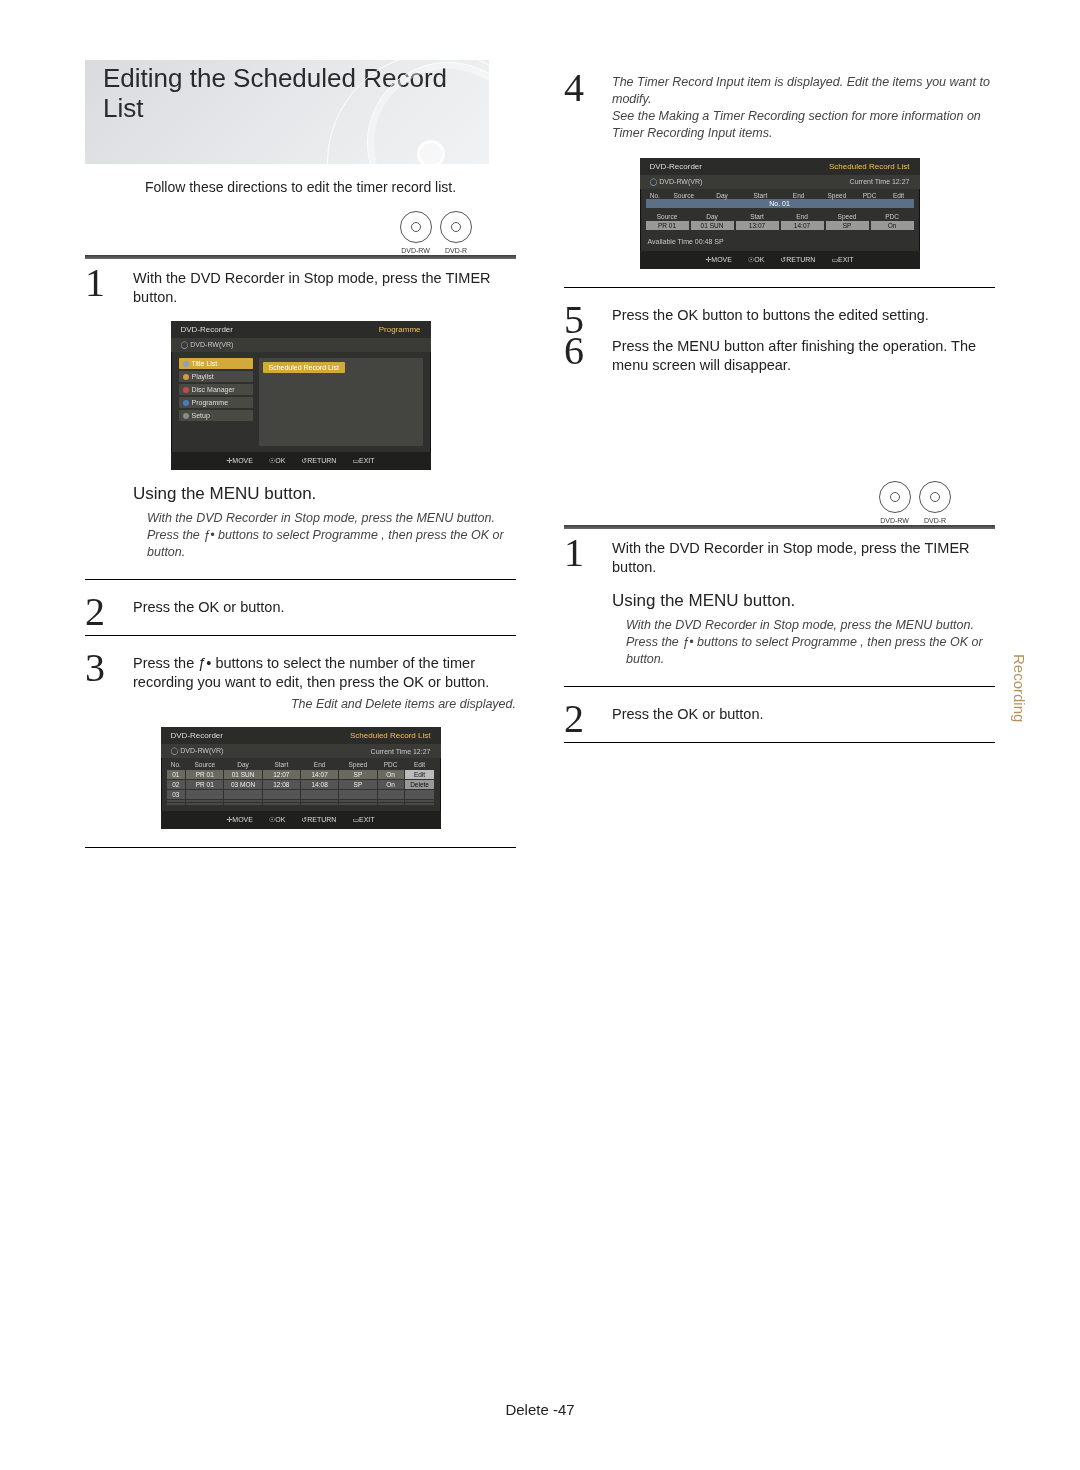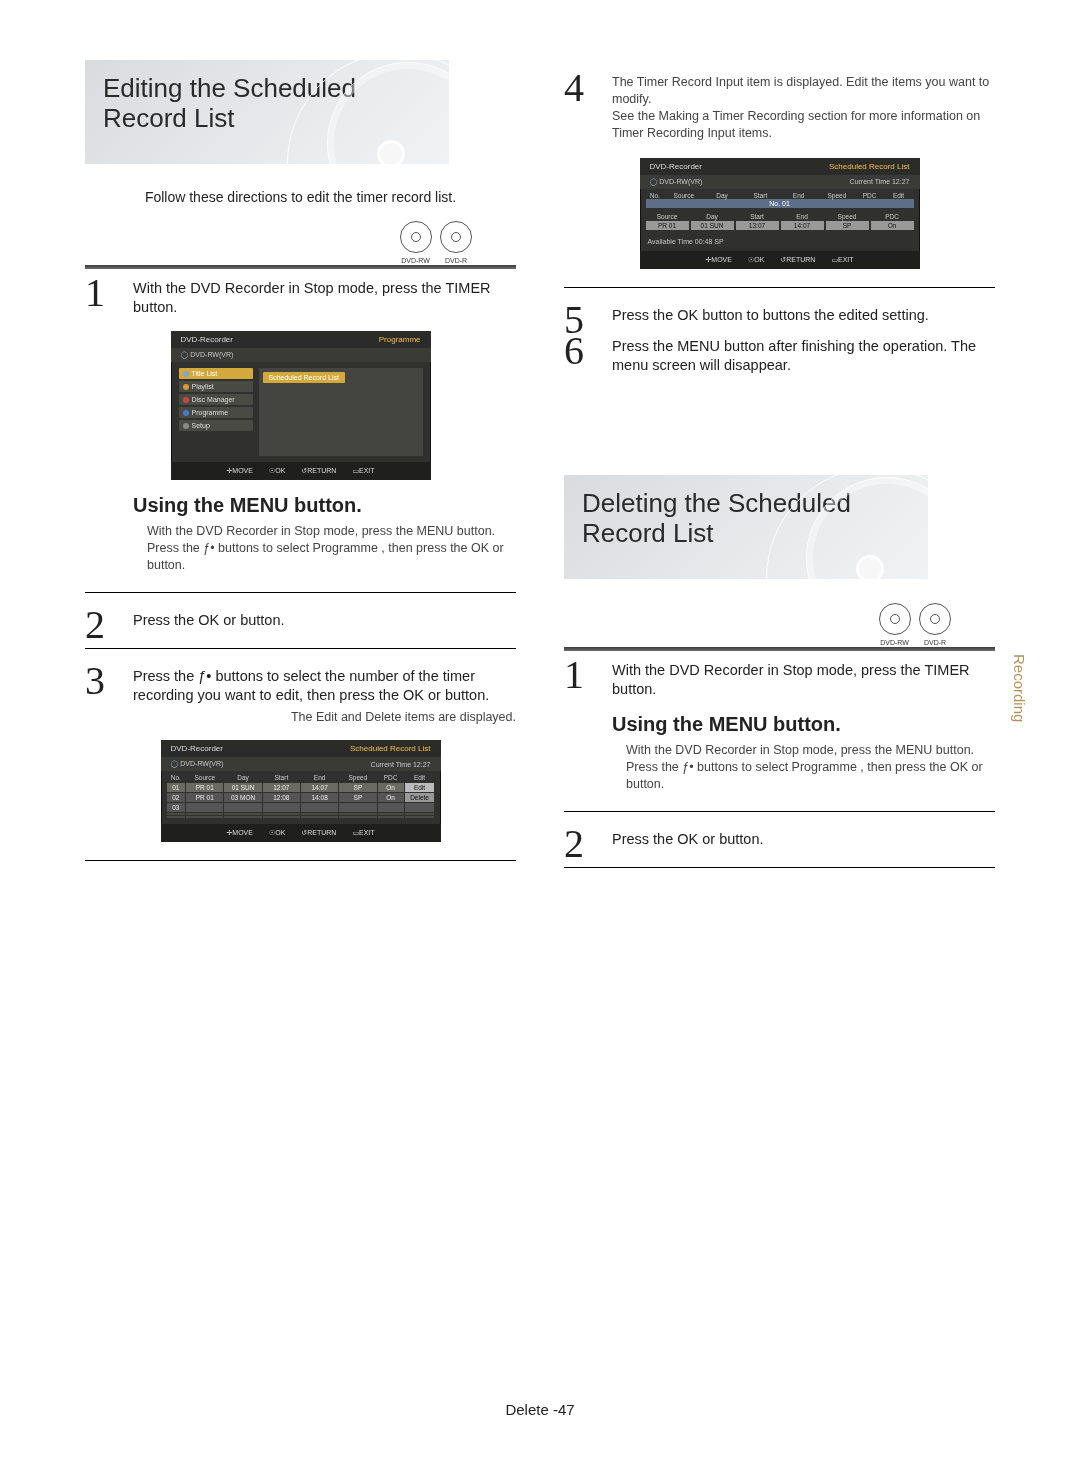--- a/index.html
+++ b/index.html
@@ -25,27 +25,27 @@
     min-width: 0;
   }
   .colR {
     flex: 1;
     min-width: 0;
     padding-top: 10px;
   }
 
   
   .banner {
-    width: 364px;
+    width: 404px;
     height: 104px;
     background: linear-gradient(135deg, #d9dbde 0%, #e9eaec 60%, #f1f2f4 100%);
     position: relative;
-    padding: 14px 18px 0 18px;
+    padding: 4px 18px 0 18px;
     box-sizing: border-box;
-    margin-bottom: 24px;
+    margin-bottom: 14px;
     overflow: hidden;
   }
   .banner .title {
     font-size: 26px;
     font-weight: 400;
     color: #2a2a2a;
     line-height: 1.15;
   }
   .banner .arc1, .banner .arc2 {
     position: absolute;
@@ -112,30 +112,30 @@
     font-size: 40px;
     font-weight: 400;
     color: #222;
     line-height: 1;
   }
   .step .body {
     font-size: 14.5px;
     line-height: 1.32;
   }
   .step .subtitle {
-    font-size: 20px;
+    font-size: 17px;
     margin-top: 14px;
     margin-bottom: 6px;
-    font-weight: bold;
   }
   .step .small {
     font-size: 12.5px;
     color: #444;
     line-height: 1.35;
     margin-left: 14px;
+    font-style: italic;
   }
 
   
   .osd {
     width: 260px;
     margin: 14px auto 10px auto;
     background:#30302e;
     color:#ddd;
     font-size:8px;
     border-radius:14px;
@@ -441,26 +441,20 @@
         <div class="body">Press the OK button to buttons the edited setting.</div>
       </div>
 
       <div class="step" style="margin-top:12px;">
         <div class="num">6</div>
         <div class="body">Press the MENU button after finishing the operation. The menu screen will disappear.</div>
       </div>
 
       <div style="height:90px"></div>
 
-      <div class="banner">
-        <div class="title">Deleting the Scheduled Record List</div>
-        <div class="arc1"></div>
-          <div class="arc2"></div>
-          <div class="hole"></div>
-      </div>
 
 
       <div class="discrow">
         <span class="disc"><span class="dlabel">DVD-RW</span></span>
         <span class="disc"><span class="dlabel">DVD-R</span></span>
       </div>
       <div class="hr-thick"></div>
 
       <div class="step">
         <div class="num">1</div>

